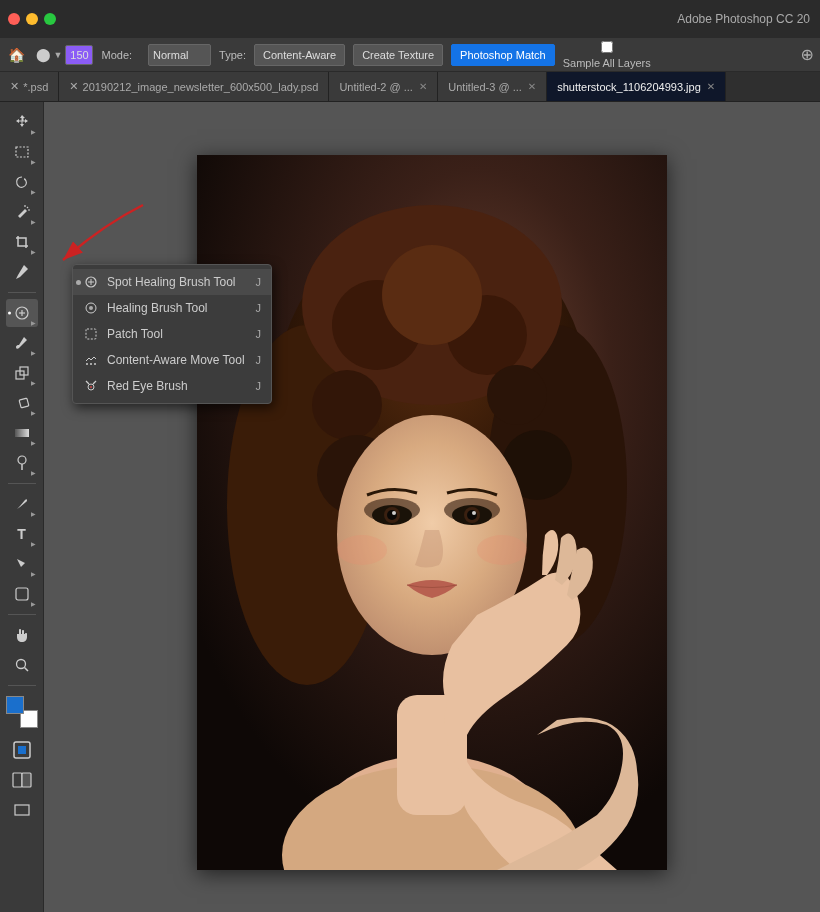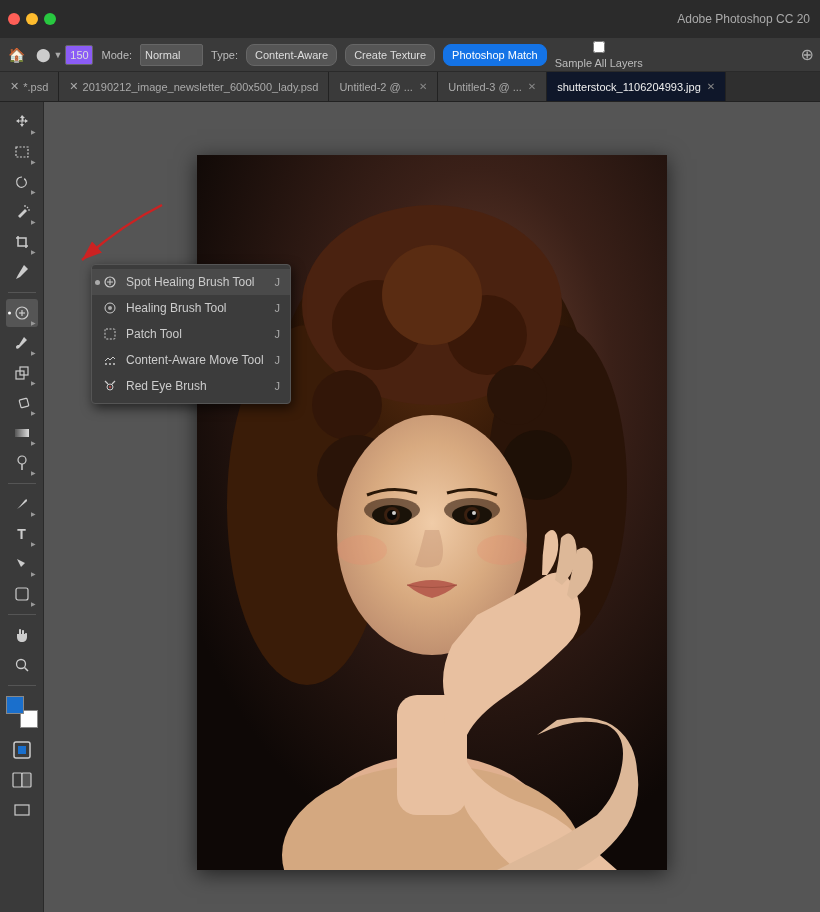--- a/index.html
+++ b/index.html
@@ -90,29 +90,30 @@
     }
     .options-select {
       background: #555;
       border: 1px solid #666;
       color: #ddd;
       font-size: 11px;
       height: 22px;
       padding: 0 4px;
       border-radius: 2px;
       appearance: none;
+      margin-left: 8px;
     }
     .options-btn {
       background: #555;
       border: 1px solid #666;
       color: #ddd;
       font-size: 11px;
       height: 22px;
       padding: 0 8px;
-      border-radius: 8px;
+      border-radius: 2px;
       cursor: pointer;
     }
     .options-btn.active {
       background: #1473e6;
       border-color: #1473e6;
       color: white;
     }
     .options-checkbox-group {
       display: flex;
       align-items: center;
@@ -248,21 +249,21 @@
       background: linear-gradient(135deg, #2a1a0a 0%, #5a3520 20%, #8a5535 40%, #c87a50 60%, #d4956a 80%, #e8b090 100%);
       position: relative;
       overflow: hidden;
       box-shadow: 0 4px 20px rgba(0,0,0,0.6);
     }
 
     
     .flyout-menu {
       position: absolute;
       top: 162px;
-      left: 47px;
+      left: 28px;
       background: #3c3c3c;
       border: 1px solid #555;
       border-radius: 4px;
       padding: 4px 0;
       min-width: 200px;
       box-shadow: 2px 4px 12px rgba(0,0,0,0.6);
       z-index: 100;
     }
     .flyout-item {
       display: flex;

